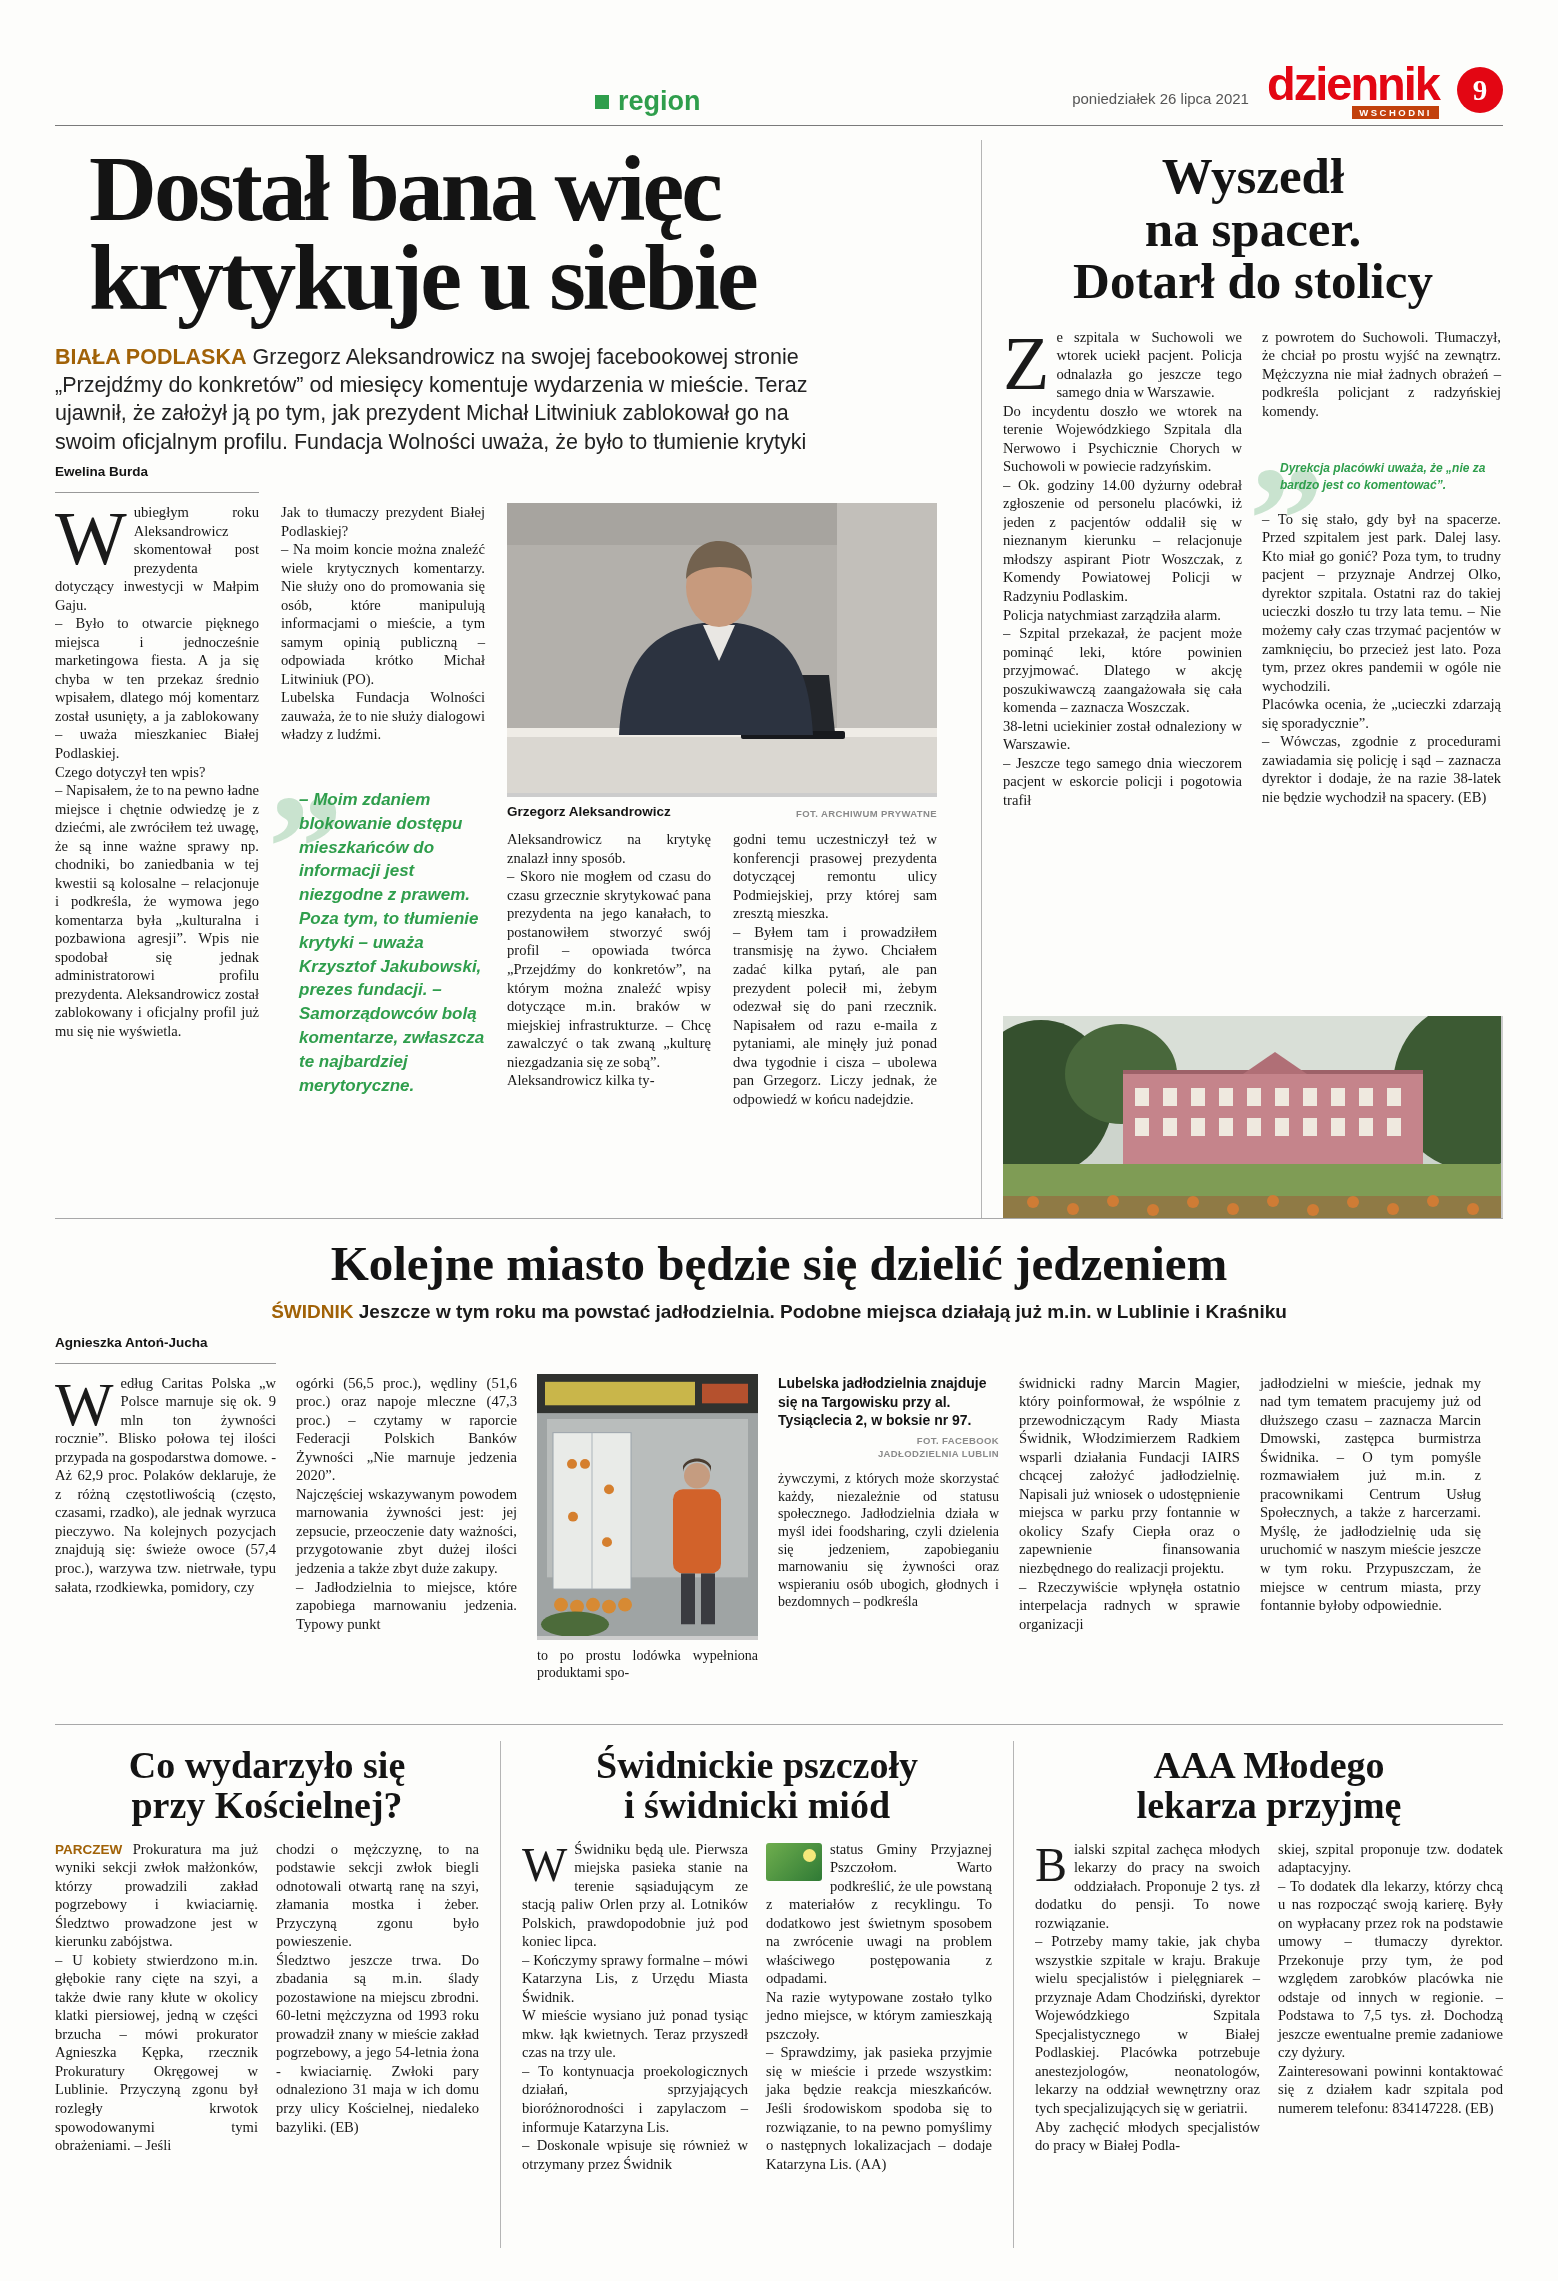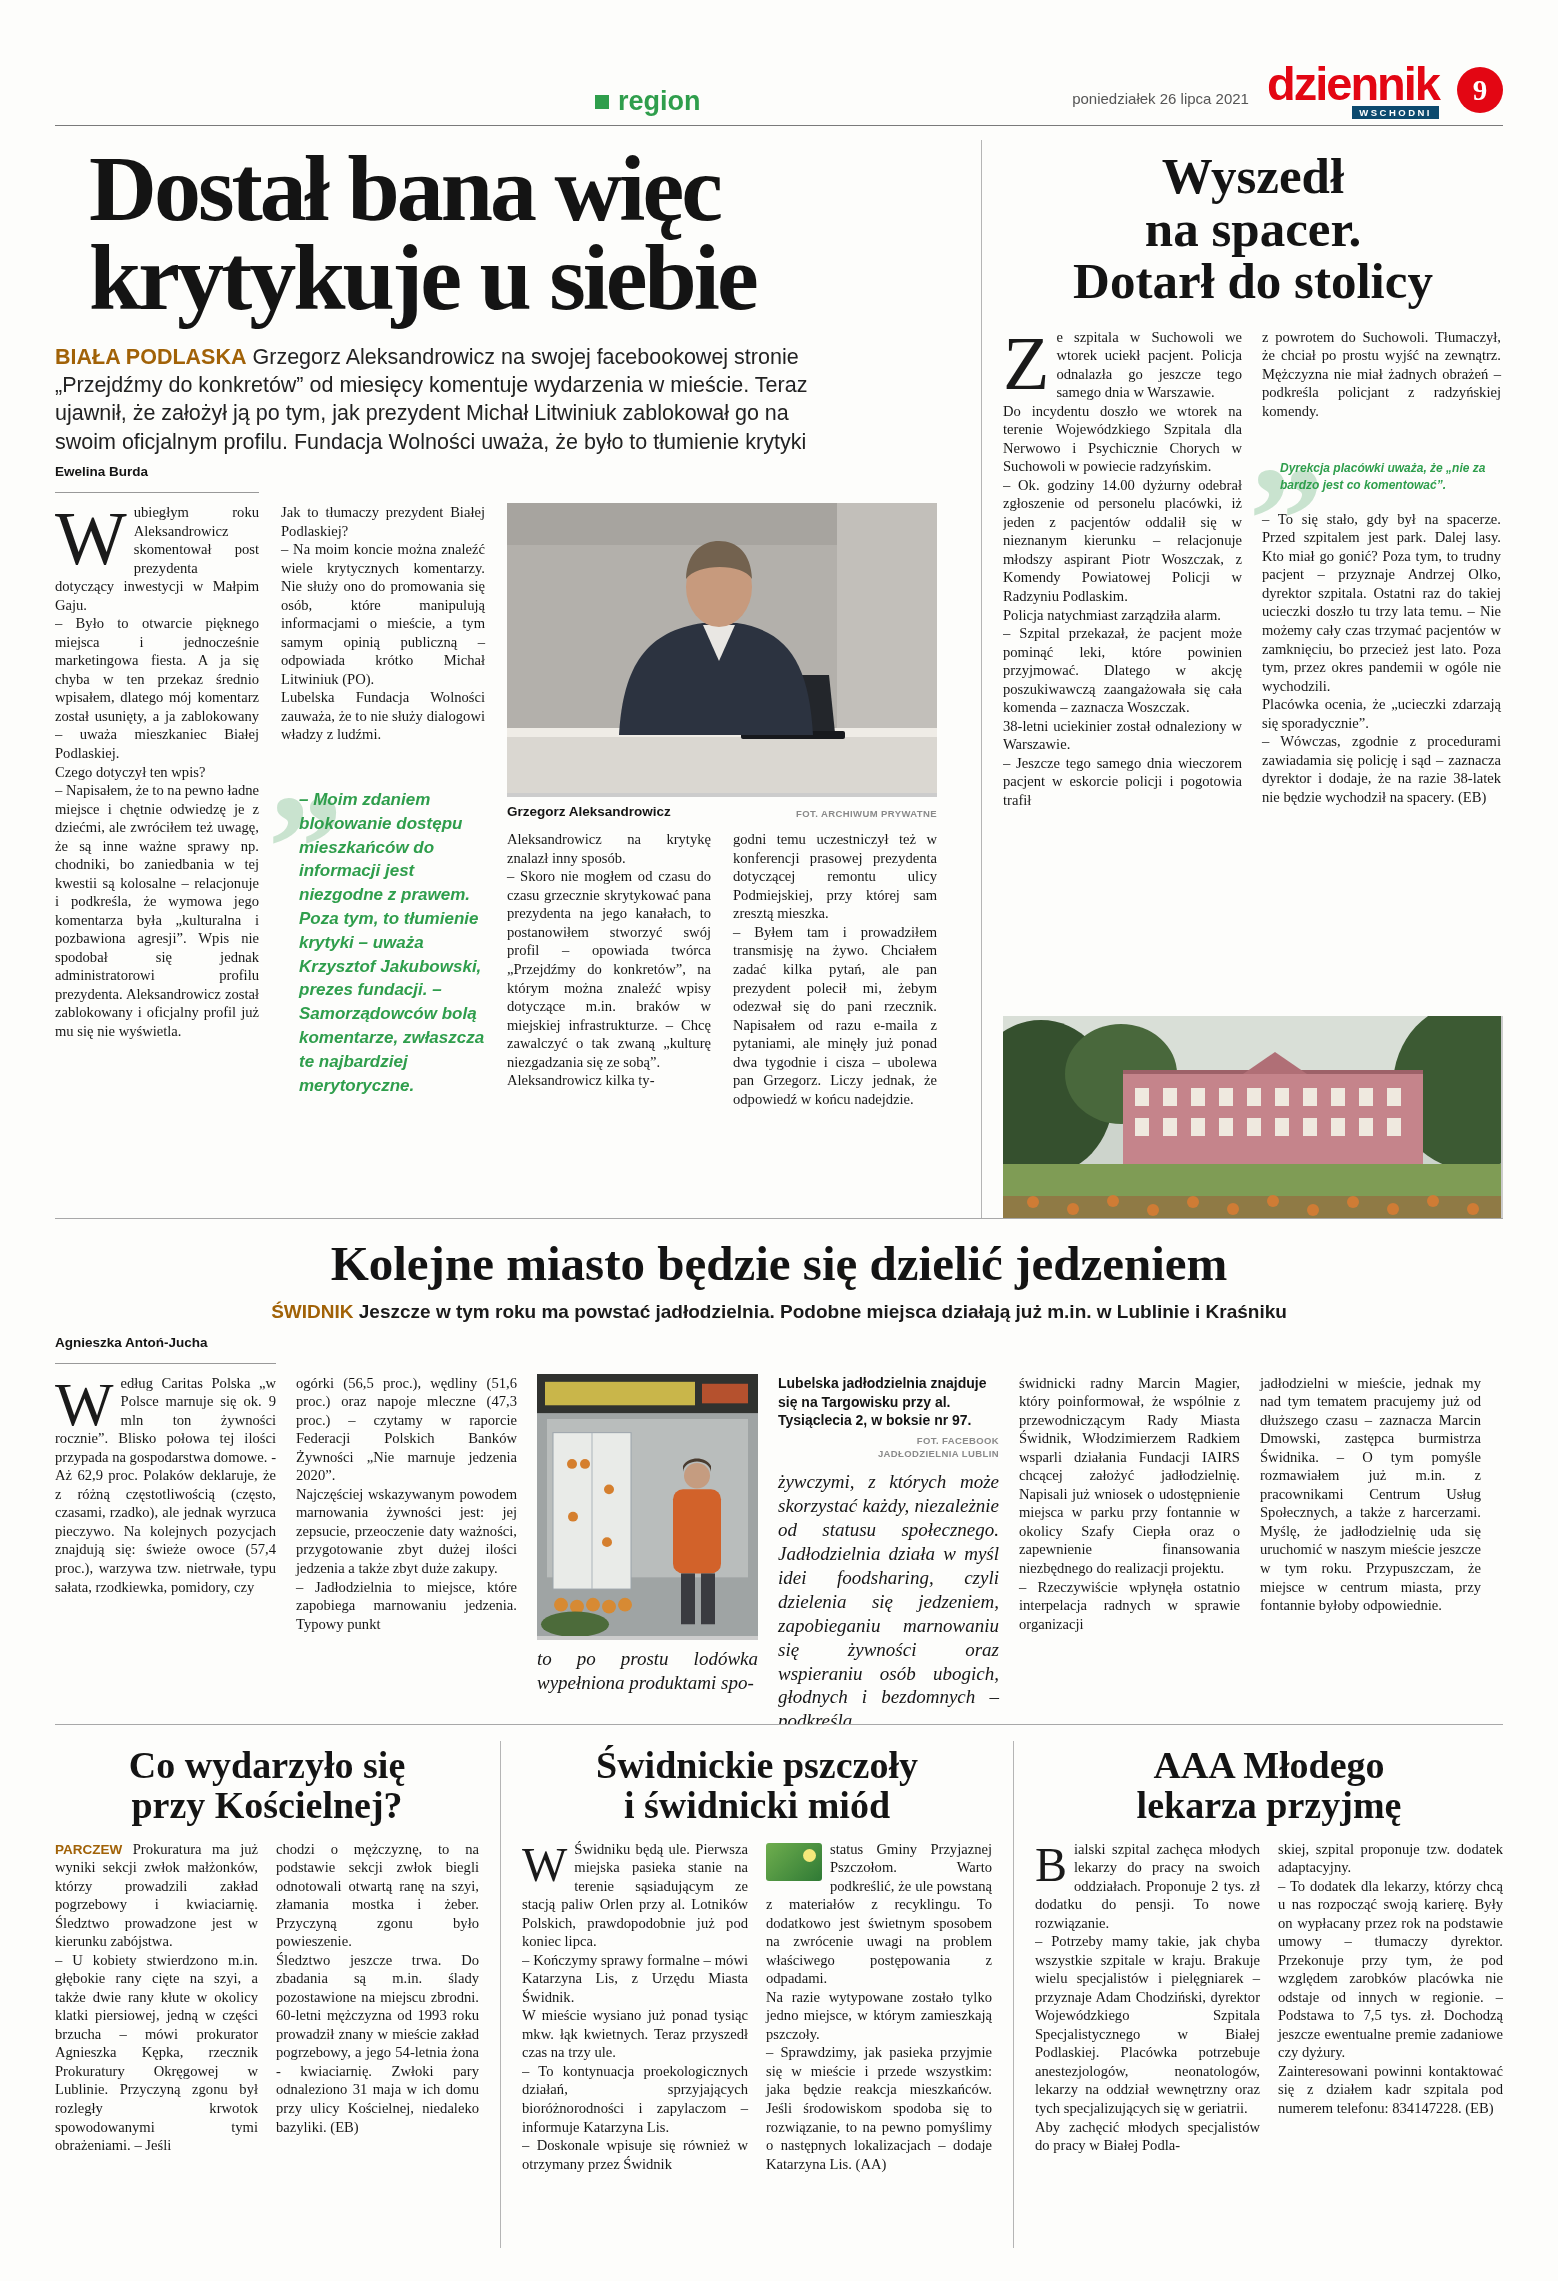--- a/index.html
+++ b/index.html
@@ -12,21 +12,21 @@
 
   
   .masthead { position:relative; height:92px; margin:34px 55px 0; border-bottom:1px solid #7a7a7a; }
   .region { position:absolute; left:540px; bottom:10px; display:flex; align-items:center; gap:9px; }
   .region-square { width:14px; height:14px; background:#2f9e4c; display:inline-block; }
   .region-text { font:bold 27px/1 "Liberation Sans", sans-serif; color:#2f9e4c; }
   .mast-right { position:absolute; right:0; bottom:8px; display:flex; align-items:flex-end; gap:18px; }
   .date { font:15px "Liberation Sans", sans-serif; color:#555; padding-bottom:10px; }
   .logo { position:relative; padding-bottom:10px; }
   .logo-main { font:bold 47px/1 "Liberation Sans", sans-serif; color:#e30613; letter-spacing:-2px; }
-  .logo-sub { position:absolute; right:0; bottom:-2px; background:#0c4a6e; color:#fff;
+  .logo-sub { position:absolute; right:0; bottom:-2px; background:#c2410c; color:#fff;
     font:bold 9.5px/1 "Liberation Sans", sans-serif; letter-spacing:2.5px; padding:2px 7px; }
   .page-circle { width:46px; height:46px; border-radius:50%; background:#e30613; color:#fff;
     display:flex; align-items:center; justify-content:center;
     font:bold 29px "Liberation Serif", serif; margin-bottom:4px; }
 
   
   .jt { white-space:pre-line; }
   .body-text { font-size:14.6px; line-height:1.27; text-align:justify; color:#161616; }
   .tag { color:#a16207; font-weight:bold; }
   .byline { font:bold 13.5px "Liberation Sans", sans-serif; border-bottom:1px solid #999;
@@ -66,21 +66,21 @@
   .hospital { margin-top:12px; }
 
   
   .mid-section { margin:0 55px; border-top:1px solid #a8a8a8; padding-top:16px; height:506px; overflow:hidden; }
   .mid-headline { font-weight:bold; font-size:49px; line-height:1; text-align:center;
     font-family:"Liberation Serif", serif; margin-top:4px; }
   .subhead { text-align:center; font:bold 19px/1.3 "Liberation Sans", sans-serif; margin-top:12px; color:#1a1a1a; }
   .mid-byline { width:221px; margin-top:10px; }
   .cols-mid { gap:20px; margin-top:6px; }
   .colm { flex:0 0 221px; width:221px; }
-  .colm .body-text { font-size:19px; line-height:1.26;font-style:italic; }
+  .colm .body-text { font-size:14px; line-height:1.26; }
   .market-fig { margin-bottom:7px; }
   .caption-block { font:bold 14px/1.35 "Liberation Sans", sans-serif; margin-bottom:5px; }
   .credit-right { text-align:right; margin-bottom:10px; }
 
   
   .bottom-section { margin:0 55px; border-top:1px solid #a8a8a8; padding-top:16px;
     height:524px; overflow:hidden; display:flex; }
   .bstory { overflow:hidden; }
   .b1 { flex:0 0 424px; }
   .b2 { flex:0 0 470px; }

